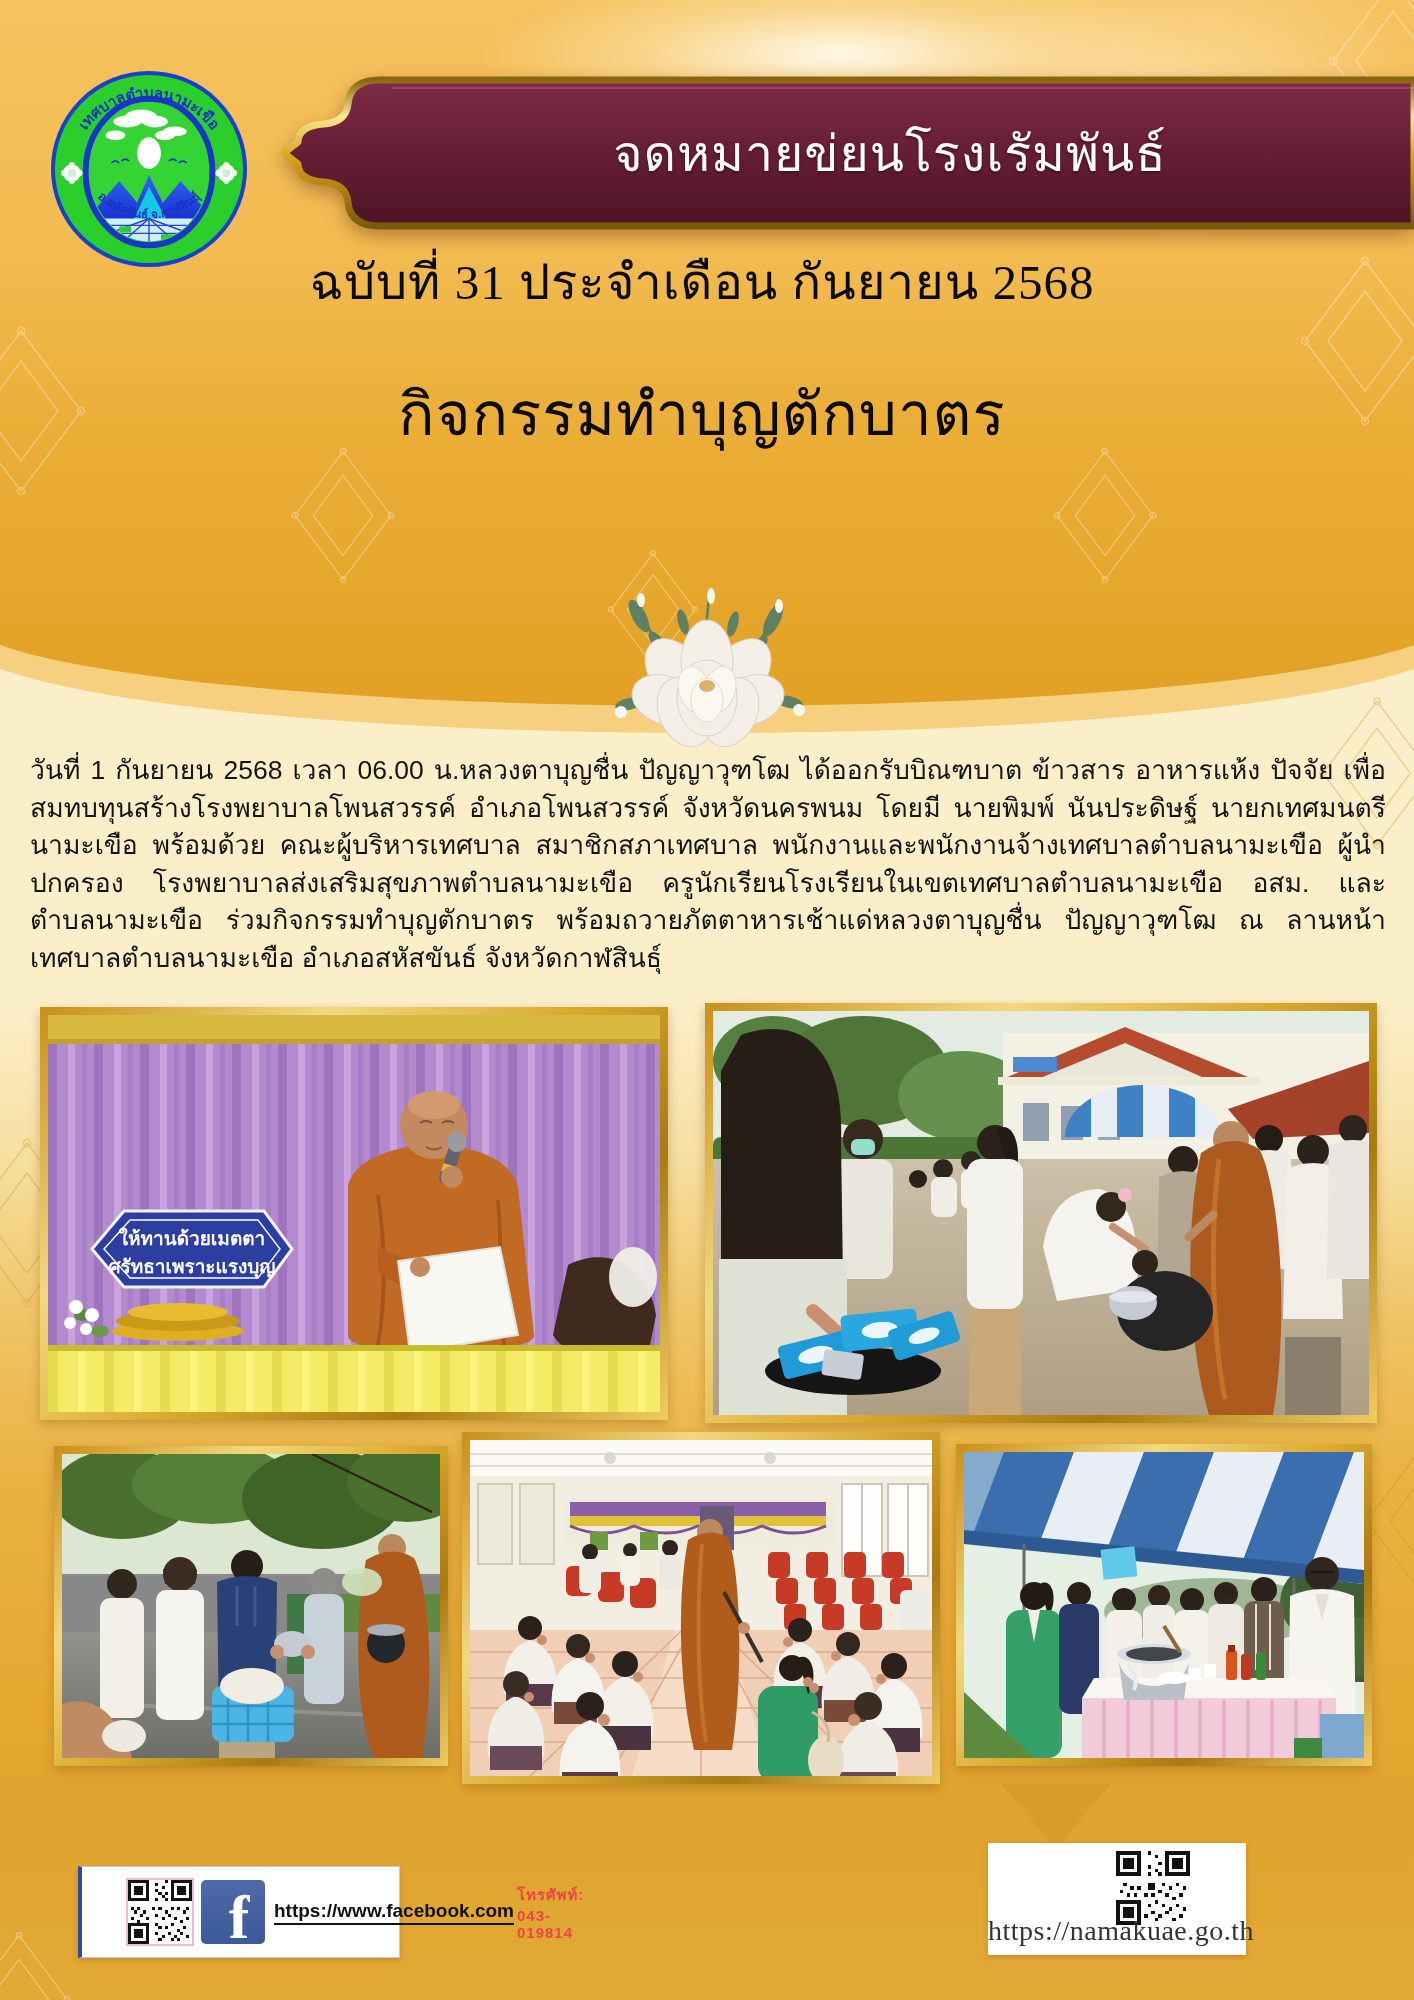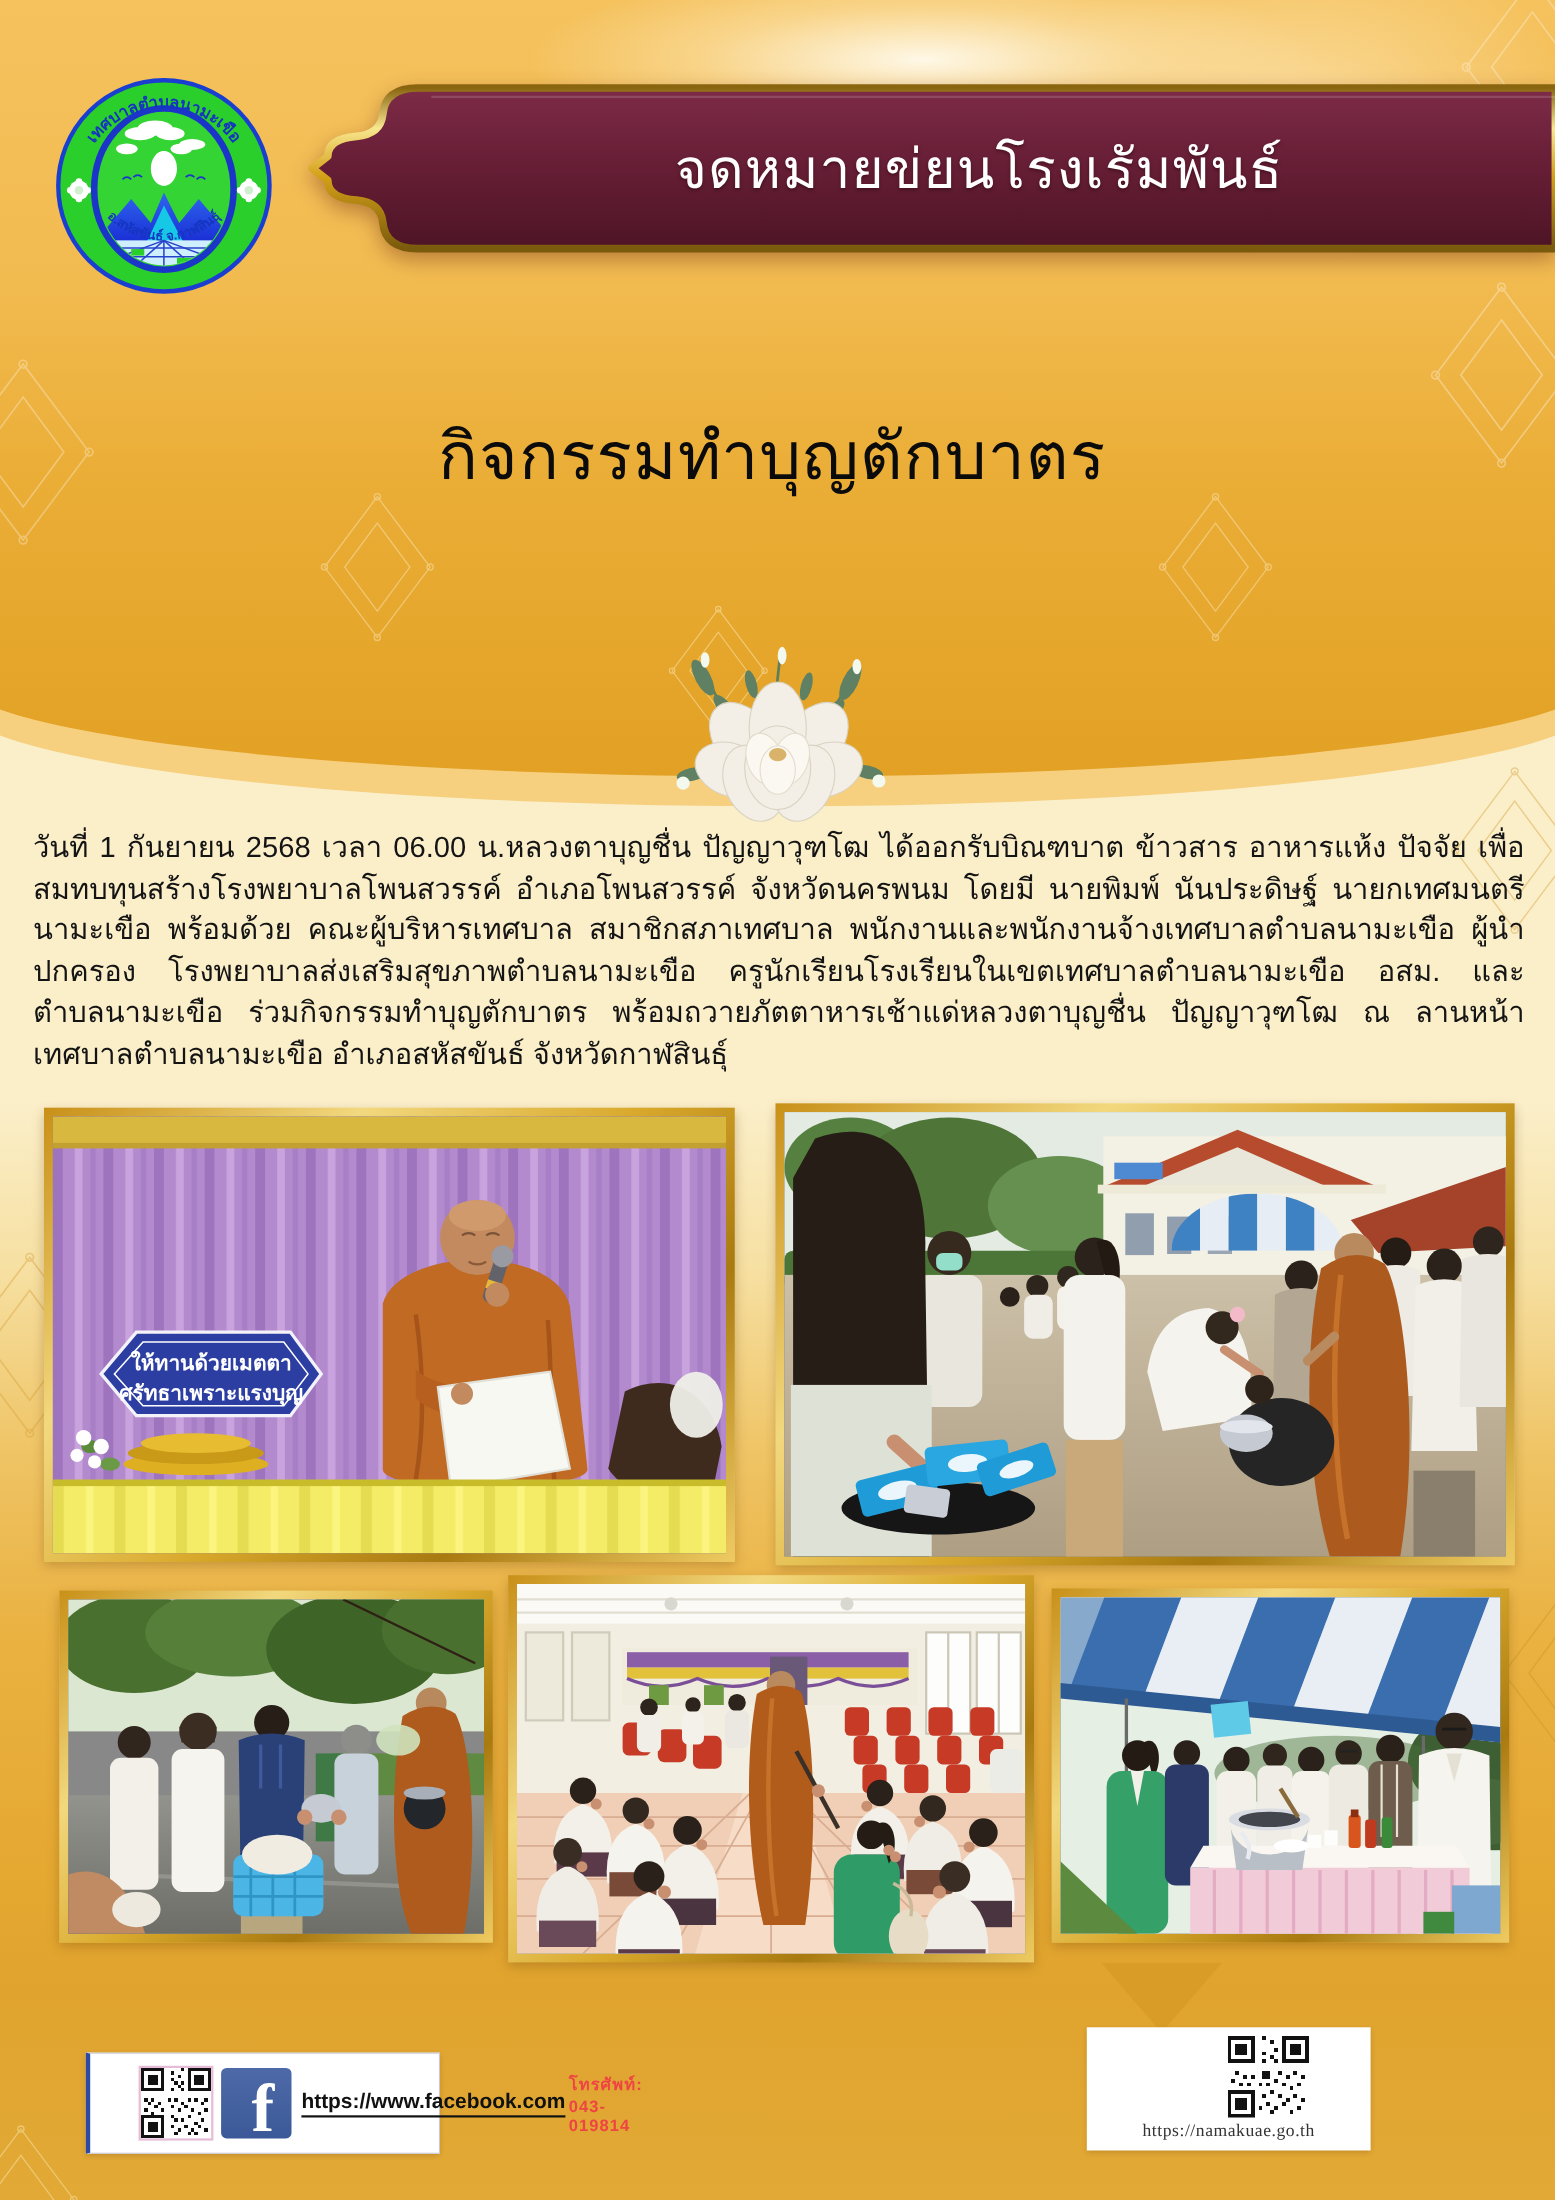--- a/index.html
+++ b/index.html
@@ -99,21 +99,21 @@
   .fb-url{font-size:19px; font-weight:bold; color:#111; border-bottom:2.5px solid #111; padding-bottom:1px; white-space:nowrap;}
   .fb-phone{font-size:15px; font-weight:bold; color:#ef4444; letter-spacing:1px;}
   .web-panel{
     position:absolute; left:988px; top:1843px; width:258px; height:112px;
     background:#FFFFFF; box-shadow:0 2px 5px rgba(90,50,5,.25);
   }
   .web-qr{position:absolute; left:128px; top:8px; width:74px; height:74px;}
   .web-url{
     position:absolute; left:0; bottom:8px; width:100%; text-align:center;
     font-family:"Liberation Serif","DejaVu Serif",serif;
-    font-size:16px; color:#333333; letter-spacing:.5px;
+    font-size:28px; color:#333333; letter-spacing:.5px;
   }
   .qr-svg{width:100%; height:100%; display:block;}
 </style>
 </head>
 <body>
 
 <div class="poster">
 
   <div class="band-stripe"></div>
   <div class="band-dark"></div>
@@ -329,20 +329,21 @@
             <stop offset=".4" stop-color="#6A2038"></stop>
             <stop offset="1" stop-color="#4E1426"></stop>
         </linearGradient>
       </defs>
       <path d="M1162,10 L128,10 Q98,10 96,34 Q94,52 72,54 Q46,56 46,72 L32,83 L46,94 Q46,110 72,112 Q94,114 96,132 Q98,156 128,156 L1162,156 Z" fill="url(#gmar)" stroke="url(#gbord)" stroke-width="7" stroke-linejoin="round"></path>
       <path d="M140,18 L1162,18" stroke="rgba(255,255,255,.15)" stroke-width="2" fill="none"></path>
     </svg>
   </div>
   <div class="banner-title">จดหมายข่ยนโรงเรัมพันธ์</div>
 
+  <div class="issue-line">ฉบับที่ 31 ประจำเดือน กันยายน 2568</div>
   <div class="activity-title">กิจกรรมทำบุญตักบาตร</div>
 
   <div class="flower">
     <svg viewBox="0 0 304 166" width="304" height="166">
       <g stroke="#5F7F5A" stroke-width="2.5" fill="none">
         <path d="M152,120 C120,90 96,60 84,22"></path>
           <path d="M152,120 C185,88 206,62 222,28"></path>
         <path d="M140,118 C116,110 92,112 70,126"></path>
           <path d="M166,118 C192,108 216,110 238,124"></path>
         <path d="M150,116 C148,80 150,48 154,16"></path>

